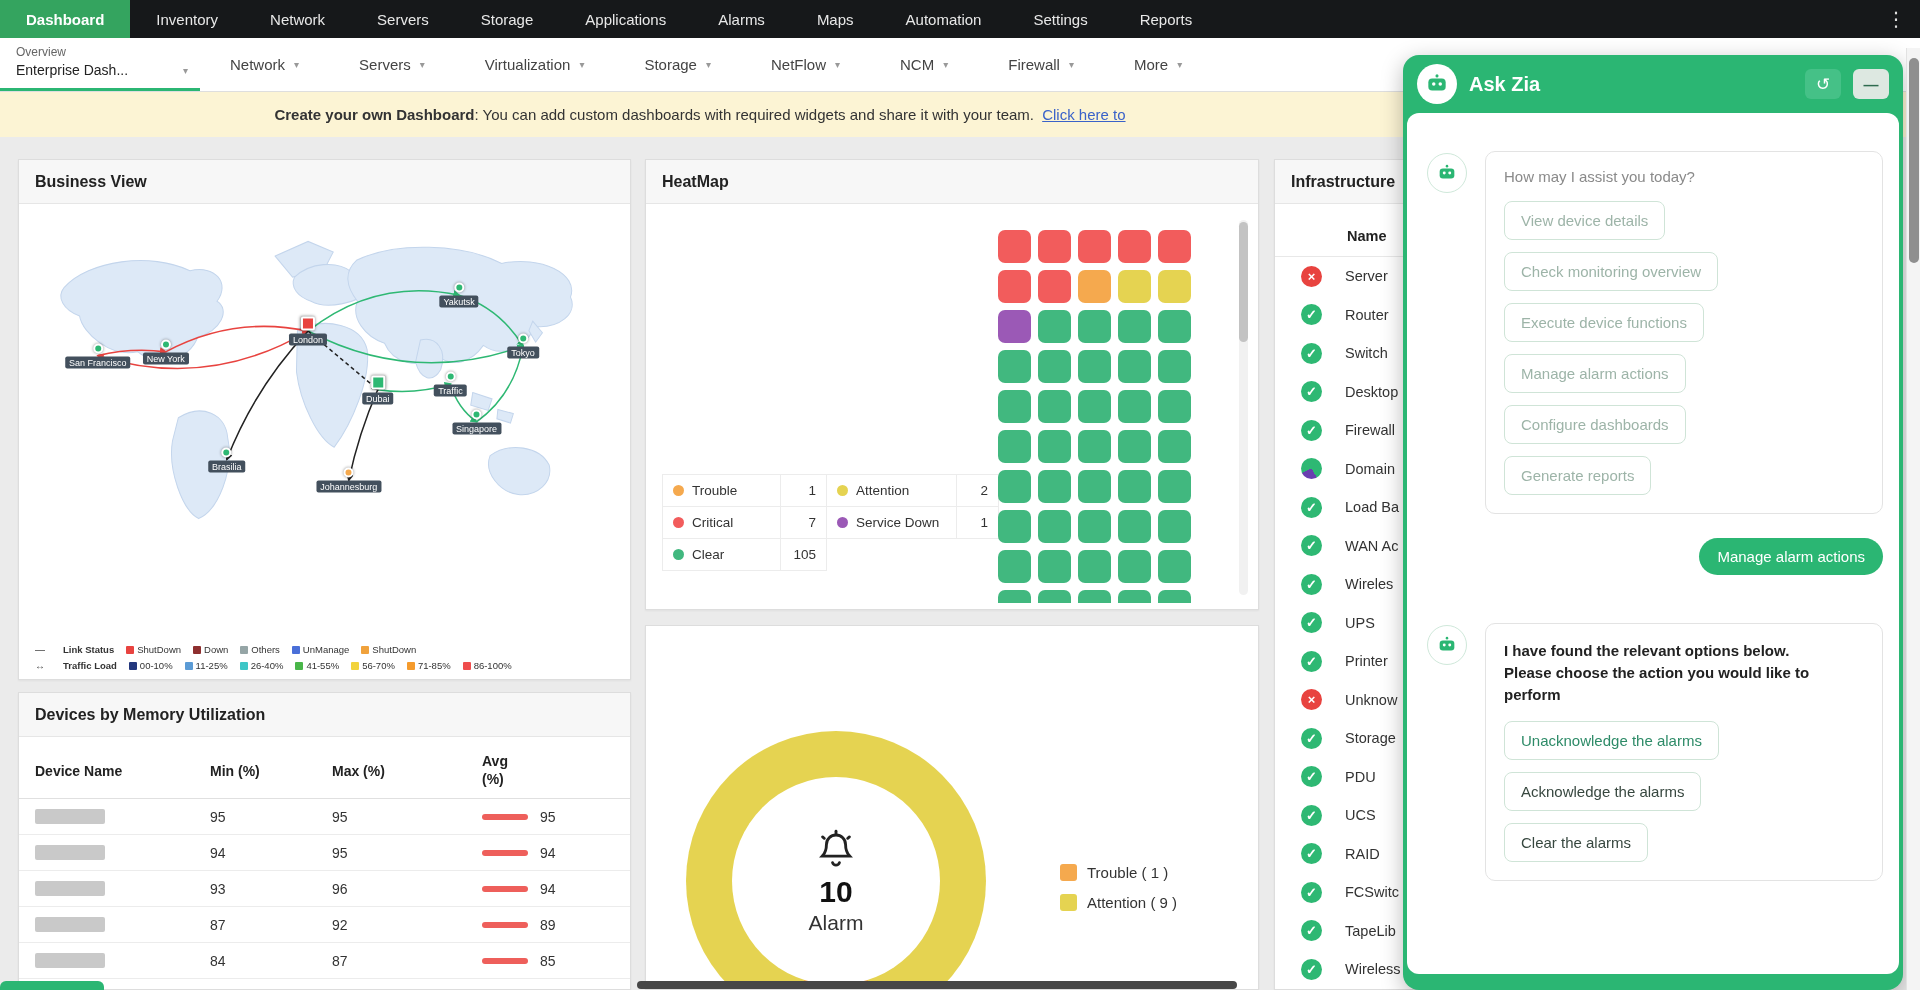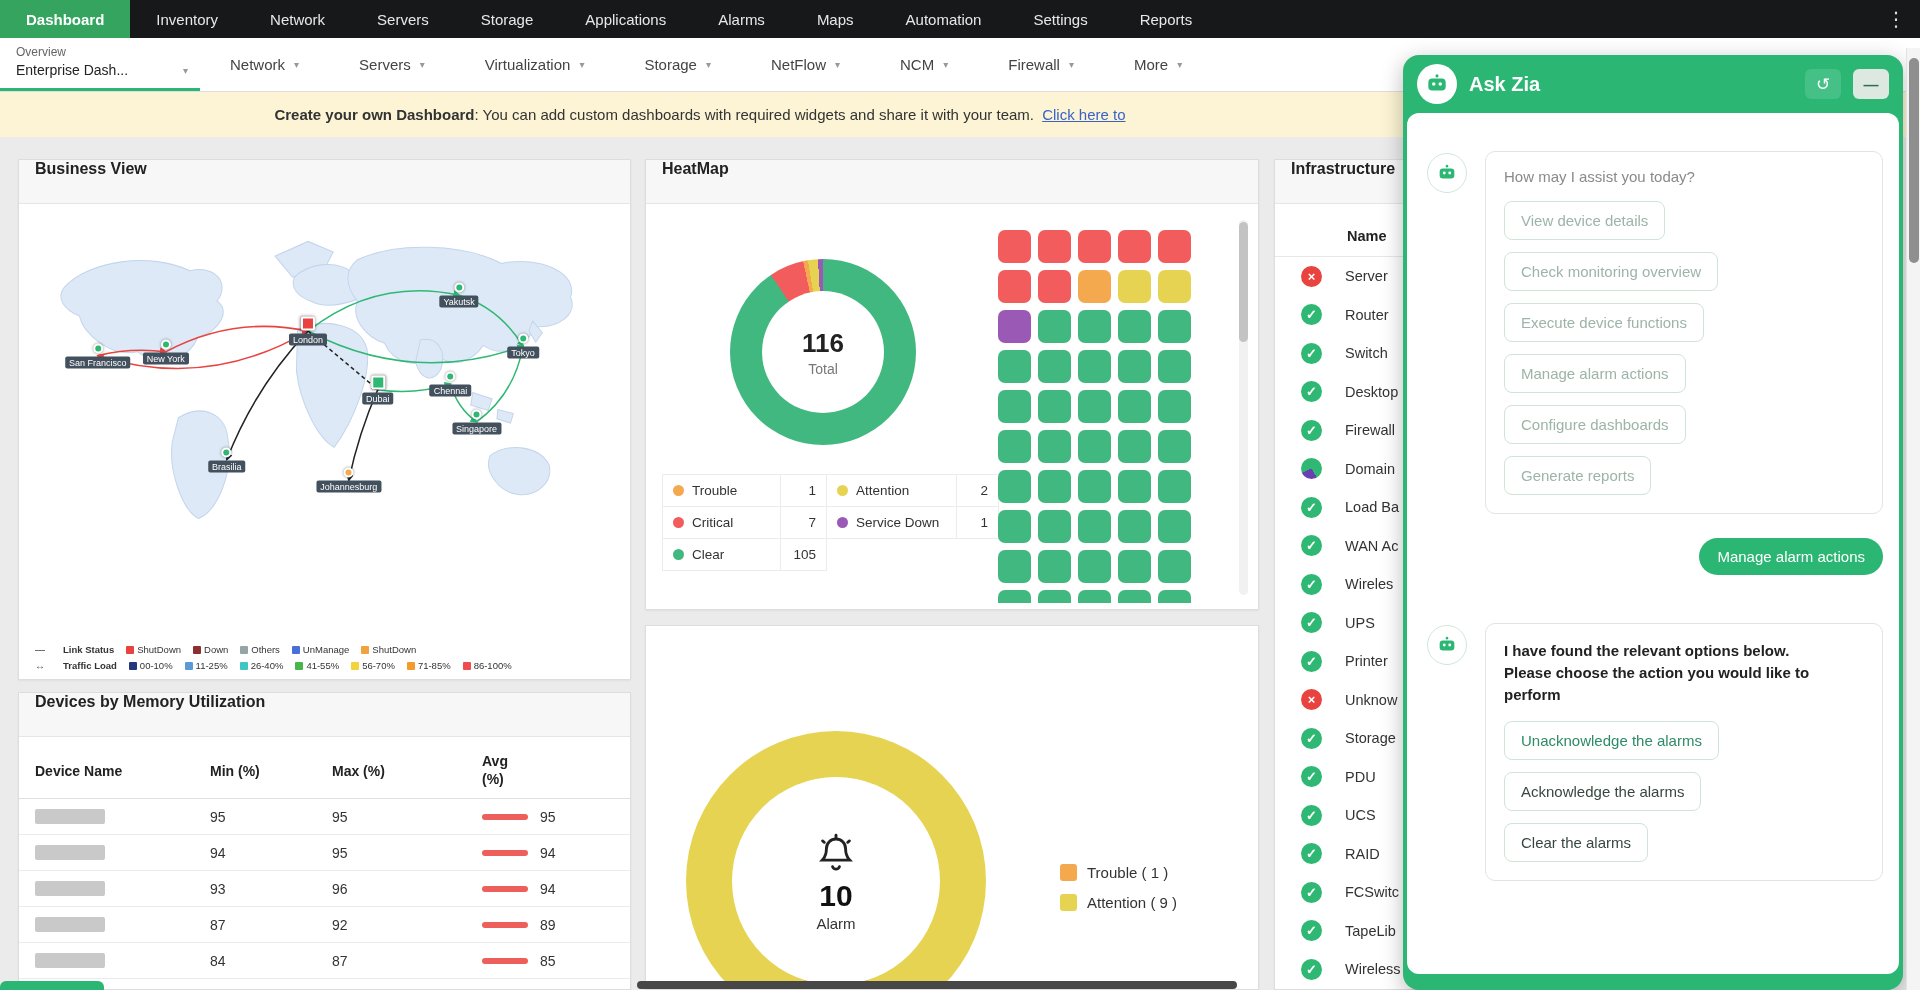--- a/index.html
+++ b/index.html
@@ -22,21 +22,21 @@
   .subnav-item{display:flex;align-items:center;gap:9px;padding:0 30px;font-size:15px;color:#444;cursor:pointer;white-space:nowrap}
   .chev{font-size:10px;color:#999}
 
   
   .banner{position:absolute;left:0;top:92px;width:1920px;height:45px;background:#fcf4d4;display:flex;align-items:center;justify-content:center;font-size:15px;color:#333;padding-right:520px;z-index:8}
   .banner b{margin-right:0}
   .banner-link{color:#3a62c9;text-decoration:underline;cursor:pointer;margin-left:4px}
 
   
   .widget{position:absolute;background:#fff;border:1px solid #ddd;box-shadow:0 1px 2px rgba(0,0,0,.05);overflow:hidden}
-  .widget-header{height:44px;background:#f7f7f7;border-bottom:1px solid #e6e6e6;display:flex;padding:0 16px;font-size:16px;font-weight:bold;color:#222;white-space:nowrap}
+  .widget-header{height:44px;background:#f7f7f7;border-bottom:1px solid #e6e6e6;display:flex;align-items:center;padding:0 16px;font-size:16px;font-weight:bold;color:#222;white-space:nowrap}
 
   
   #bv{left:18px;top:159px;width:613px;height:521px}
   .map-wrap{position:absolute;left:16px;top:52px;width:581px;height:378px}
   .map-svg{position:absolute;inset:0;width:100%;height:100%}
   .map-nodes{position:absolute;inset:0}
   .map-node{position:absolute;transform:translate(-50%,-50%);z-index:2;cursor:pointer}
   .node-dot{width:10px;height:10px;border-radius:50%;border:2px solid #fff;box-shadow:0 0 3px rgba(0,0,0,.45);margin:0 auto}
   .node-dot.green{background:#2eb873}
   .node-dot.orange{background:#f5a94e}
@@ -88,21 +88,21 @@
   .avg-h{max-width:46px;white-space:normal;line-height:1.25}
   .mem-row{display:grid;grid-template-columns:175px 122px 150px 1fr;padding:0 16px;height:36px;align-items:center;border-bottom:1px solid #ececec}
   .redacted{width:70px;height:15px;background:#c9c9c9;border-radius:2px;display:inline-block}
   .avg-bar{width:46px;height:6px;background:#ee5f5b;border-radius:3px;display:inline-block;margin-right:12px}
 
   
   #recent{left:645px;top:625px;width:614px;height:365px}
   #ra-donut{left:40px;top:105px;width:300px;height:300px}
   #ra-donut .donut-hole{width:208px;height:208px}
   .ra-num{font-size:30px;font-weight:bold;color:#111;margin-top:2px}
-  .ra-sub{font-size:15px;color:#333;margin-top:2px}
+  .ra-sub{font-size:21px;color:#333;margin-top:2px}
   .ra-legend{position:absolute;left:414px;top:238px;display:flex;flex-direction:column;gap:13px}
   .ra-item{display:flex;align-items:center;gap:10px;font-size:15px;color:#333;white-space:nowrap}
   .ra-swatch{width:17px;height:17px;border-radius:3px;flex:0 0 17px}
 
   
   .zia{position:absolute;left:1403px;top:55px;width:500px;height:935px;background:#2bb673;border-radius:16px;box-shadow:0 6px 22px rgba(0,0,0,.28);z-index:60;display:flex;flex-direction:column}
   .zia-header{height:58px;display:flex;align-items:center;padding:0 14px;gap:12px;flex:0 0 58px}
   .zia-avatar{width:40px;height:40px;border-radius:50%;background:#fff;display:flex;align-items:center;justify-content:center}
   .zia-title{color:#fff;font-size:20px;font-weight:bold;flex:1}
   .zia-btn{width:36px;height:30px;border-radius:6px;display:flex;align-items:center;justify-content:center;cursor:pointer}
@@ -264,21 +264,21 @@
         <div class="map-node" style="left: 73%; top: 22%;">
           <div class="node-dot green"></div>
           <div class="map-label">Yakutsk</div>
         </div>
         <div class="map-node" style="left: 84%; top: 35.5%; text-align: right;">
           <div class="node-dot green"></div>
           <div class="map-label">Tokyo</div>
         </div>
         <div class="map-node" style="left: 71.5%; top: 45.5%;">
           <div class="node-dot green"></div>
-          <div class="map-label">Chennai</div>
+          <div class="map-label">Traffic</div>
         </div>
         <div class="map-node" style="left: 76%; top: 55.5%;">
           <div class="node-dot green"></div>
           <div class="map-label">Singapore</div>
         </div>
         <div class="map-node" style="left: 33%; top: 65.5%;">
           <div class="node-dot green"></div>
           <div class="map-label">Brasilia</div>
         </div>
         <div class="map-node" style="left: 54%; top: 71%;">
@@ -343,26 +343,20 @@
           <span class="bv-swatch" style="background: rgb(239, 77, 77);"></span>
           <span>86-100%</span>
         </span>
       </div>
     </div>
 </div>
 
 <div class="widget" id="heat">
   <div class="widget-header">
     <span>HeatMap</span>
-  </div>
-  <div class="donut" id="heat-donut" style="background: conic-gradient(rgb(65, 184, 127) 0deg, rgb(65, 184, 127) 325.86deg, rgb(242, 92, 92) 325.86deg, rgb(242, 92, 92) 347.59deg, rgb(245, 169, 78) 347.59deg, rgb(245, 169, 78) 350.69deg, rgb(229, 211, 81) 350.69deg, rgb(229, 211, 81) 356.9deg, rgb(155, 89, 182) 356.9deg, rgb(155, 89, 182) 360deg);">
-    <div class="donut-hole">
-      <div class="donut-num">116</div>
-      <div class="donut-sub">Total</div>
-    </div>
   </div>
   <div class="hl-grid">
       <div class="hl-cell">
         <span class="hl-dot" style="background: rgb(245, 169, 78);"></span>
         <span>Trouble</span>
       </div>
       <div class="hl-cell hl-val">1</div>
       <div class="hl-cell">
         <span class="hl-dot" style="background: rgb(229, 211, 81);"></span>
         <span>Attention</span>

